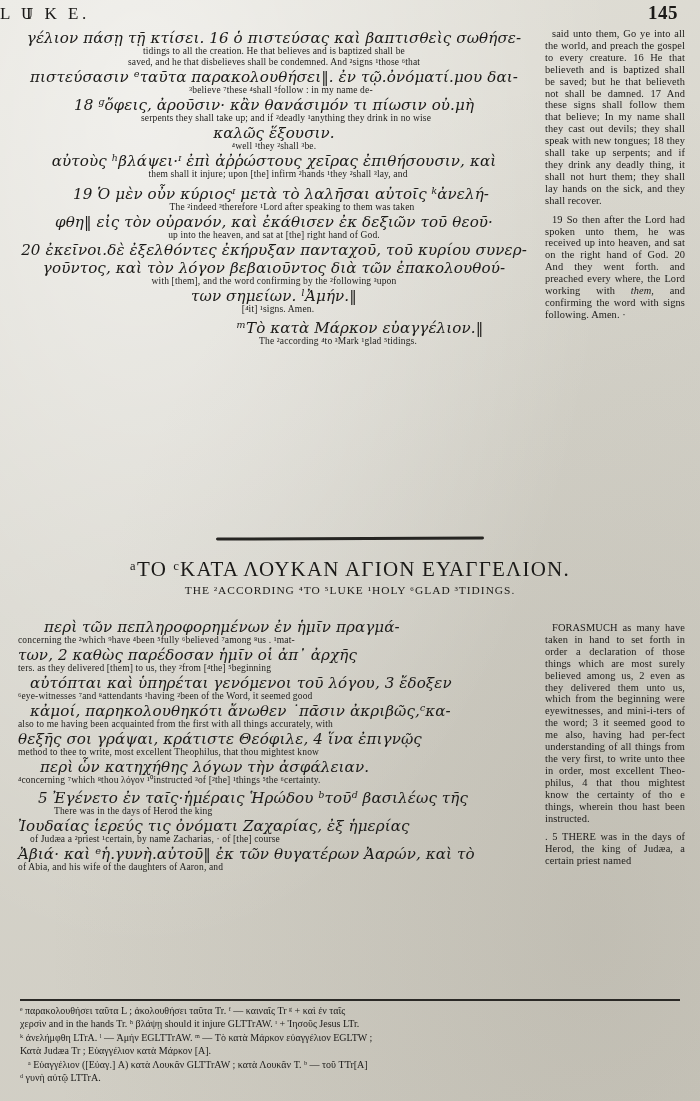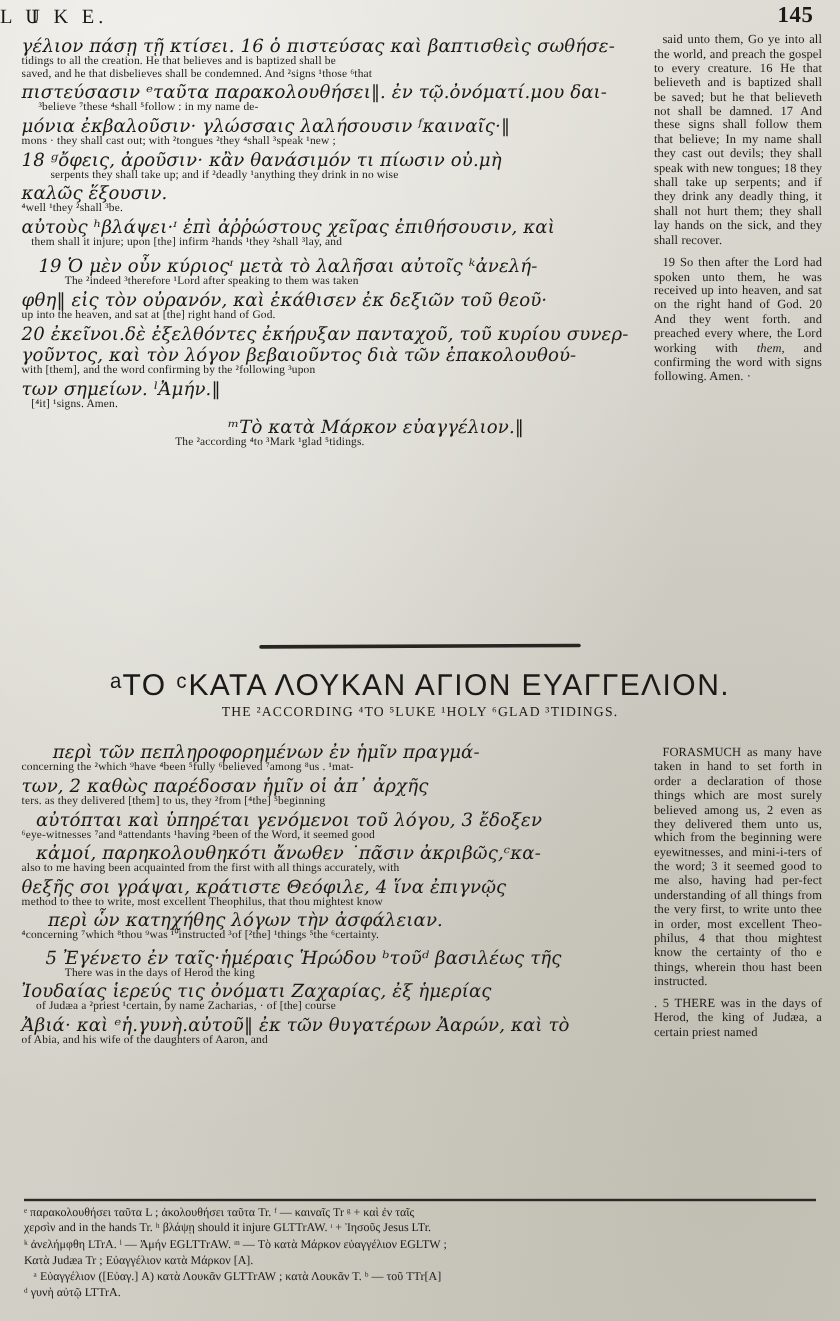--- a/index.html
+++ b/index.html
@@ -79,22 +79,22 @@
     position:absolute;
     left:216px;width:268px;height:3px;
     background:#262522;
     border-radius:2px;
     transform:rotate(-0.25deg);
   }
 
   
   .booktitle{position:absolute;left:0;right:0;text-align:center;}
   .booktitle .gtitle{
-    font-family:Liberation Sans, sans-serif;
-    font-size:25px;
+    font-family:Liberation Serif, serif;
+    font-size:21px;
     letter-spacing:1.2px;
     white-space:nowrap;
   }
   .booktitle .etitle{
     font-family:"Liberation Serif",serif;
     font-size:11.4px;
     letter-spacing:1px;
     white-space:nowrap;
     margin-top:2px;
   }
@@ -120,36 +120,32 @@
 <div class="sheet blur">
 
   <div class="runhead">
     <div class="folio-left">I</div>
     <div class="book">L U K E.</div>
     <div class="folio-right">145</div>
   </div>
 
   <div class="cols">
 
-    <div class="interlinear" style="top:4px;">
+    <div class="interlinear" style="top:4px;text-align:center;">
 
       <div class="pair">
         <div class="gk">γέλιον πάσῃ τῇ κτίσει. 16 ὁ  πιστεύσας καὶ βαπτισθεὶς σωθήσε-</div>
         <div class="en">tidings   to all  the creation.   He that  believes    and  is baptized            shall be</div>
       </div>
       <div class="pair">
         <div class="en">saved, and he that  disbelieves    shall be condemned.          And ²signs ¹those ⁶that</div>
       </div>
       <div class="pair">
         <div class="gk">πιστεύσασιν ᵉταῦτα παρακολουθήσει‖. ἐν τῷ.ὀνόματί.μου δαι-</div>
         <div class="en" style="padding-left:14px">³believe          ⁷these          ⁴shall ⁵follow :          in        my name         de-</div>
-      </div>
-      <div class="pair">
-        <div class="gk">μόνια  ἐκβαλοῦσιν·      γλώσσαις λαλήσουσιν ᶠκαιναῖς·‖</div>
-        <div class="en">mons ·  they shall cast out;   with ²tongues ²they ⁴shall ³speak    ¹new ;</div>
       </div>
       <div class="pair">
         <div class="gk">18 ᵍὄφεις,   ἀροῦσιν·    κἂν θανάσιμόν τι     πίωσιν οὐ.μὴ</div>
         <div class="en" style="padding-left:24px">serpents they shall take up; and if   ²deadly  ¹anything they drink in no wise</div>
       </div>
       <div class="pair">
         <div class="gk">καλῶς   ἕξουσιν.</div>
         <div class="en">⁴well   ¹they ²shall ³be.</div>
       </div>
       <div class="pair">
@@ -210,21 +206,21 @@
       <div class="pair">
         <div class="gk" style="padding-left:12px">κἀμοί,  παρηκολουθηκότι ἄνωθεν   ˙πᾶσιν ἀκριβῶς,ᶜκα-</div>
         <div class="en">also to me  having been acquainted from the first with all things accurately, with</div>
       </div>
       <div class="pair">
         <div class="gk">θεξῆς σοι γράψαι,  κράτιστε Θεόφιλε, 4 ἵνα   ἐπιγνῷς</div>
         <div class="en">method to thee to write, most excellent Theophilus,   that thou mightest know</div>
       </div>
       <div class="pair">
         <div class="gk" style="padding-left:22px">περὶ    ὧν   κατηχήθης      λόγων   τὴν ἀσφάλειαν.</div>
-        <div class="en">⁴concerning ⁷which ⁸thou ⁹was ¹⁰instructed ³of [²the] ¹things ⁵the    ⁶certainty.</div>
+        <div class="en">⁴concerning ⁷which ⁸thou λόγον ¹⁰instructed ³of [²the] ¹things ⁵the    ⁶certainty.</div>
       </div>
       <div class="pair" style="margin-top:5px">
         <div class="gk" style="padding-left:20px">5 Ἐγένετο ἐν ταῖς·ἡμέραις Ἡρώδου ᵇτοῦᵈ βασιλέως τῆς</div>
         <div class="en" style="padding-left:36px">There was in   the      days       of Herod    the       king</div>
       </div>
       <div class="pair">
         <div class="gk">Ἰουδαίας ἱερεύς  τις  ὀνόματι Ζαχαρίας, ἐξ    ἡμερίας</div>
         <div class="en" style="padding-left:12px">of Judæa   a ²priest ¹certain,  by name    Zacharias,  ·  of [the]    course</div>
       </div>
       <div class="pair">

